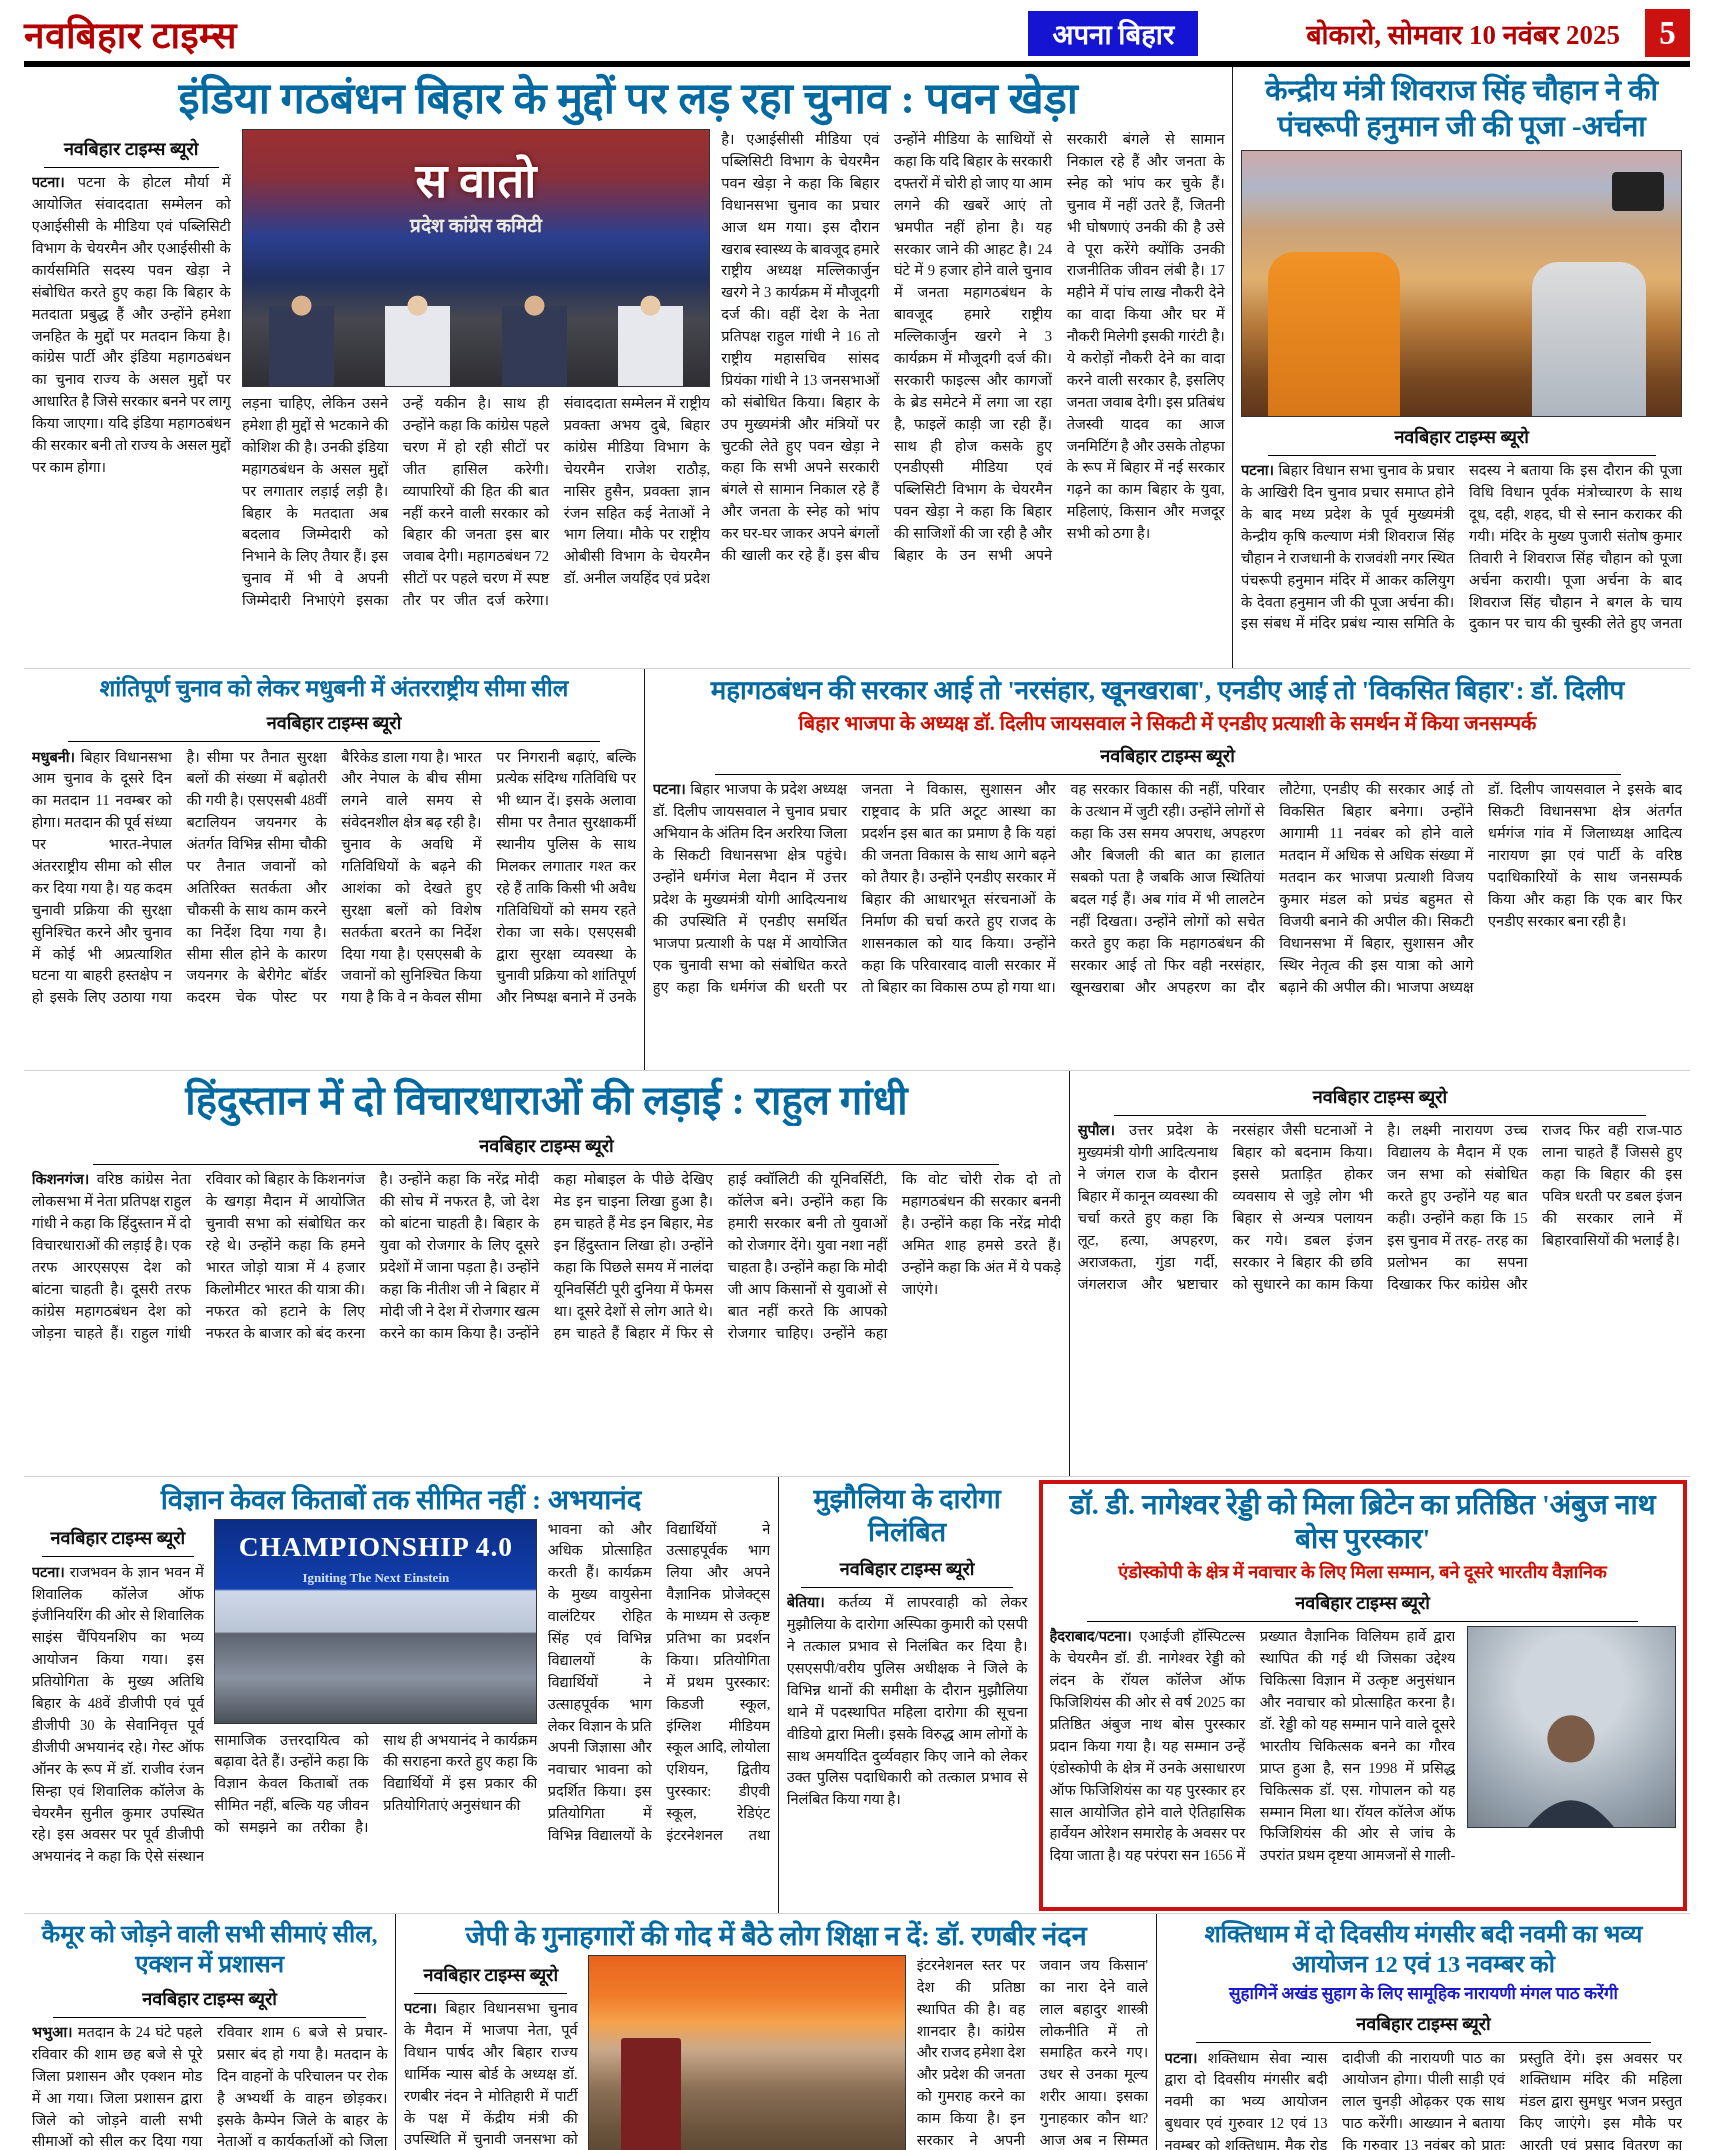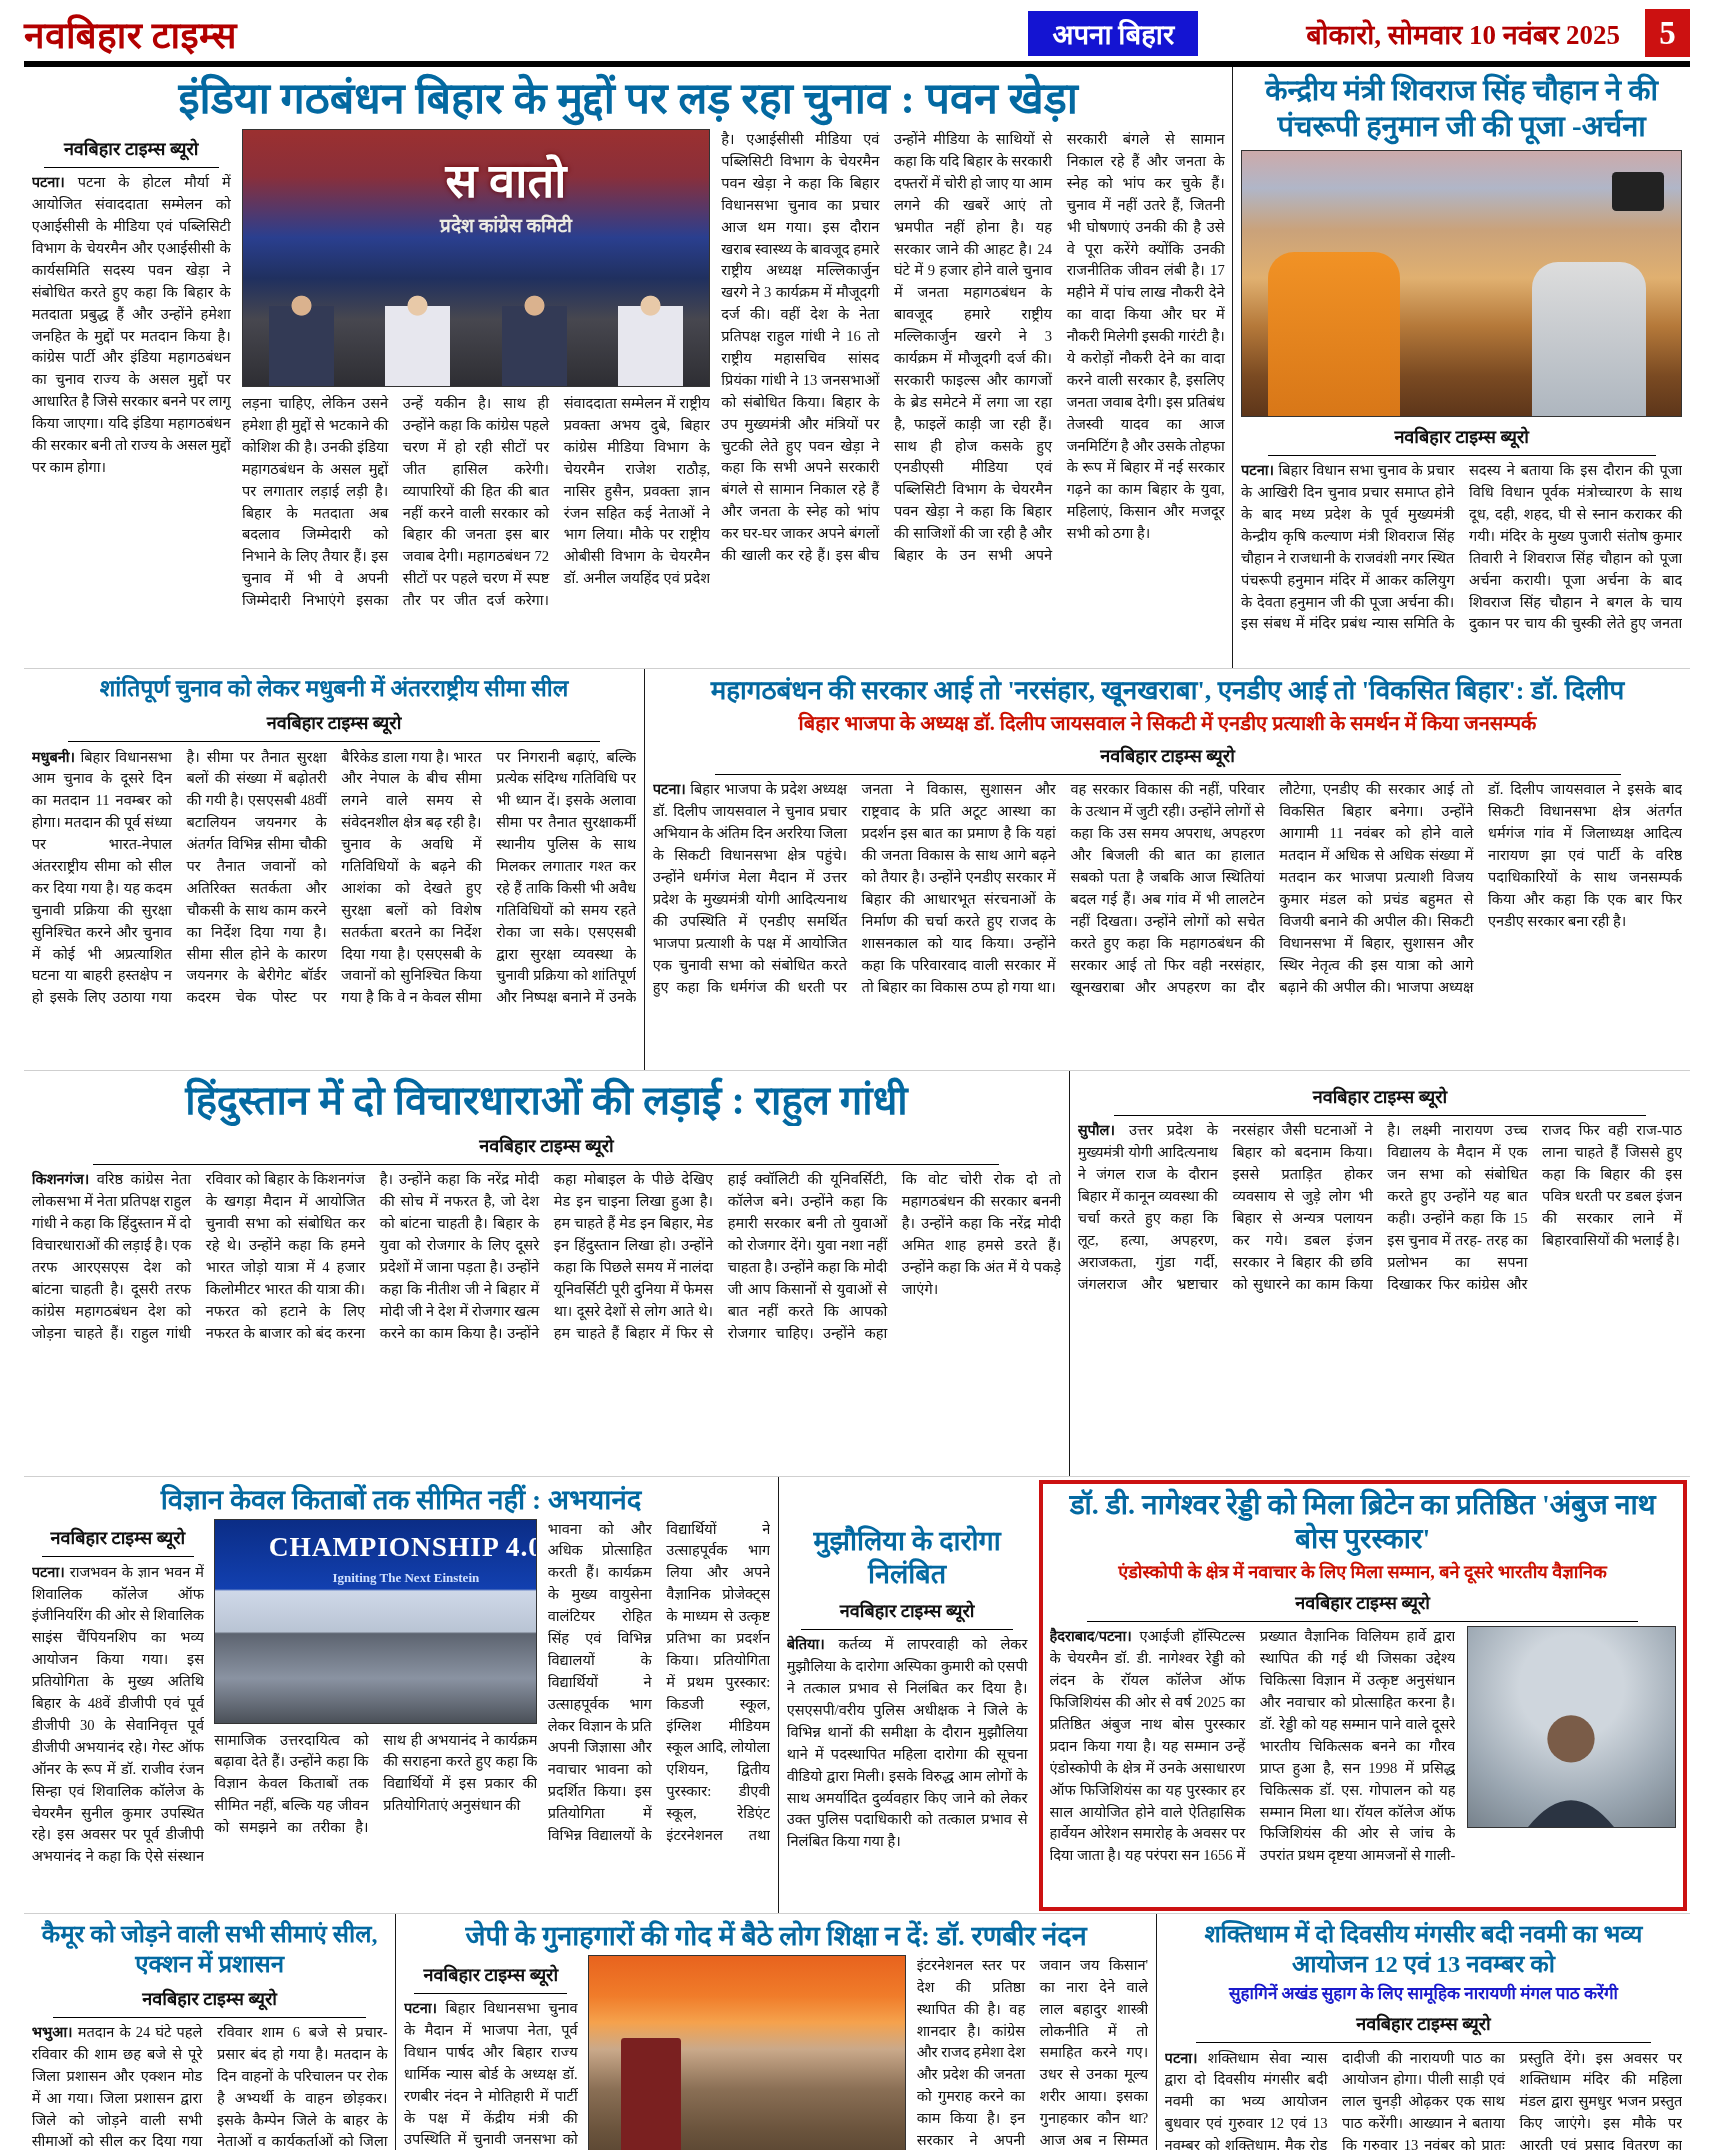--- a/index.html
+++ b/index.html
@@ -35,21 +35,21 @@
   .byline{font-weight:bold; font-size:18px; text-align:center; width:88%; margin:6.9px auto 4.3px auto;
     border-bottom:1.7px solid #000; padding-bottom:7px; white-space:nowrap; overflow:hidden;}
   .body-text{font-size:14.6px; line-height:1.5; text-align:justify; overflow:hidden;}
   .dateline{font-weight:bold;margin-top:28px;}
   .cols-2{column-count:2; column-gap:14.6px;}
   .cols-3{column-count:3; column-gap:14.6px;}
   .cols-4{column-count:4; column-gap:14.6px;}
   .cols-5{column-count:5; column-gap:14.6px;}
   .cols-6{column-count:6; column-gap:14.6px;}
 
-  .photo{position:relative; overflow:hidden; border:0.9px solid #333; width:100%;padding-left:30px;}
+  .photo{position:relative; overflow:hidden; border:0.9px solid #333; width:100%;}
   .photo .ph-txt{position:absolute; color:#fff; font-weight:bold; text-align:center; width:100%;}
 
   
   .row1{height:602px;}
   .a-khera{flex:73;}
   .a-shivraj{flex:27;}
   .khera-head{font-size:43px; white-space:nowrap; overflow:hidden;}
   .khera-grid{display:flex; gap:11.2px; margin-top:3.4px; height:503px;}
   .khera-c1{width:17%;}
   .khera-mid{width:40%; display:flex; flex-direction:column; gap:6px;}
@@ -92,21 +92,21 @@
   .a-daroga{flex:15;}
   .a-reddy{flex:39; border:4.3px solid var(--pgred) !important; margin:2.6px 3.4px; padding:4.3px 6.9px;}
   .abhay-head{font-size:27.5px; white-space:nowrap; overflow:hidden;}
   .abhay-grid{display:flex; gap:10.3px; margin-top:1.7px; height:340px;}
   .abhay-c1{width:24%;}
   .abhay-mid{width:45%; display:flex; flex-direction:column; gap:5.2px;}
   .abhay-right{width:31%;}
   .champ-photo{height:206px; background:linear-gradient(180deg,#0b2d86 0%,#1240b0 34%,#cfd8e8 35%,#b9c4d4 55%,#5d6470 56%,#8a93a2 78%,#4a5058 100%);}
   .champ-photo .t1{top:11.2px; font-size:27.5px; letter-spacing:0.9px;}
   .champ-photo .t2{top:50px; font-size:13px; color:#cfe0ff;}
-  .daroga-head{font-size:27px;margin-top:42px;}
+  .daroga-head{font-size:27px;}
   .reddy-head{font-size:28px;}
   .reddy-sub{font-size:18px;}
   .reddy-grid{display:flex; gap:11.2px; margin-top:3.4px; height:241px;}
   .reddy-left{width:66%;}
   .reddy-photo-col{width:34%;}
   .reddy-photo{height:202px; background:radial-gradient(circle at 50% 30%, #cfd6dd 0 30%, #9aa6b1 70%, #77828c 100%);}
   .reddy-photo svg{position:absolute; bottom:0; left:50%; transform:translateX(-50%);}
 
   
   .row5{height:697px; border-bottom:none;}

